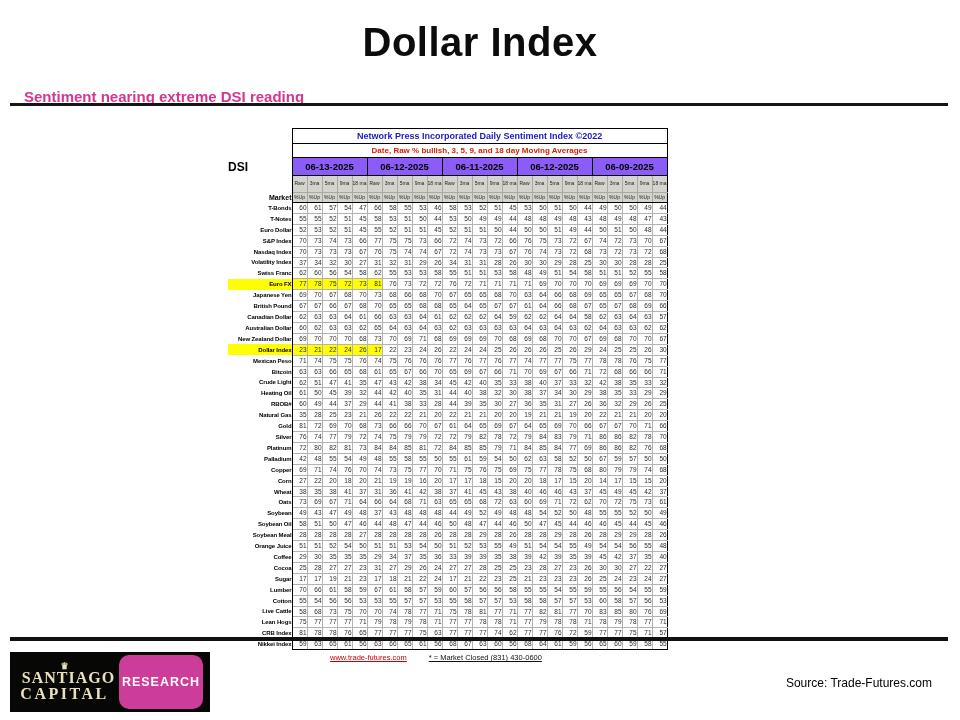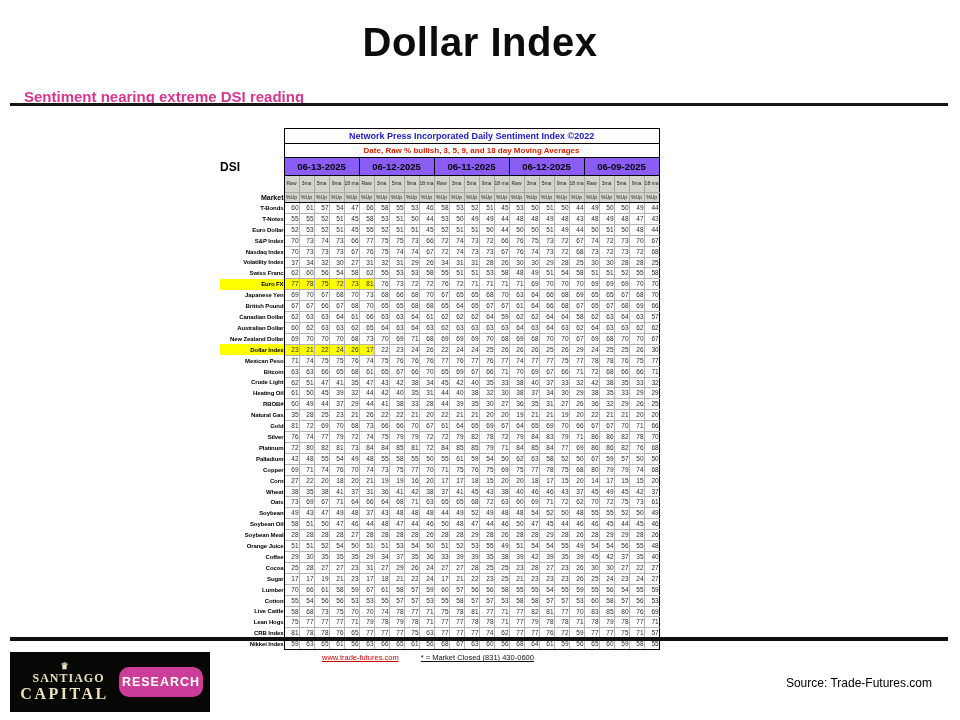--- a/index.html
+++ b/index.html
@@ -6,21 +6,21 @@
   .slide{position:relative;width:960px;height:720px;background:#ffffff;overflow:hidden;
          font-family:"Liberation Sans",sans-serif;}
 
   .slide-title{position:absolute;top:20px;left:0;width:100%;text-align:center;
     font-size:40px;font-weight:bold;color:#0c0c0c;letter-spacing:.5px;margin:0;}
 
   .subtitle{position:absolute;left:24px;top:88px;font-size:15px;font-weight:bold;color:#d6368f;}
   .rule-top{position:absolute;left:10px;right:12px;top:103px;height:3px;background:#161616;}
   .rule-bottom{position:absolute;left:10px;right:12px;top:637px;height:4px;background:#101010;}
 
-  .dsi-wrap{position:absolute;left:220px;top:128px;}
+  .dsi-wrap{position:absolute;left:228px;top:128px;}
   table.dsi{border-collapse:collapse;table-layout:fixed;width:439px;}
   .c-lbl{width:64px;} .c-num{width:15px;}
   table.dsi td{padding:0;overflow:hidden;}
 
   td.lbl{border:none;border-right:1.6px solid #000;background:#fff;}
   td.ttl{height:14px;border-top:1.6px solid #000;border-right:1.6px solid #000;border-bottom:1px solid #000;
     color:#1a1abf;font-weight:bold;font-size:9px;text-align:center;line-height:14px;}
   td.subttl{height:13px;border-right:1.6px solid #000;border-bottom:1.6px solid #000;
     color:#d42200;font-weight:bold;font-size:8px;text-align:center;line-height:13px;}
   td.date{height:17px;border:1.6px solid #000;background:#8b5cf6;
@@ -42,23 +42,23 @@
   td.hl{background:#ffff00;}
 
   .dsi-foot{width:375px;margin-left:64px;padding-top:3px;font-size:7.5px;text-align:left;}
   .dsi-foot .link{color:#cc0000;text-decoration:underline;margin-left:6px;margin-right:22px;cursor:pointer;padding-left:32px;}
   .dsi-foot .note{color:#111;text-decoration:underline;}
 
   .logo{position:absolute;left:10px;top:652px;width:200px;height:60px;background:#070705;
     display:flex;align-items:center;}
   .logo-left{flex:1;text-align:center;color:#eae0bb;font-family:"Liberation Serif",serif;font-weight:bold;}
   .crown{display:block;font-size:9px;line-height:8px;color:#eae0bb;}
-  .logo-line1{font-size:12px;line-height:16px;letter-spacing:1px;padding-left:8px;}
+  .logo-line1{font-size:16px;line-height:16px;letter-spacing:1px;padding-left:8px;}
   .logo-line2{font-size:16px;line-height:16px;letter-spacing:2.5px;}
-  .badge{width:84px;height:30px;margin-right:7px;background:#cc3d9a;border-radius:10px;
+  .badge{width:84px;height:54px;margin-right:7px;background:#cc3d9a;border-radius:10px;
     color:#fff;font-weight:bold;font-size:12.5px;letter-spacing:1px;
     display:flex;align-items:center;justify-content:center;}
 
   .source{position:absolute;right:28px;top:676px;font-size:12px;color:#000;}
 </style>
 </head>
 <body>
 
 <div class="slide">
   <h1 class="slide-title">Dollar Index</h1>

